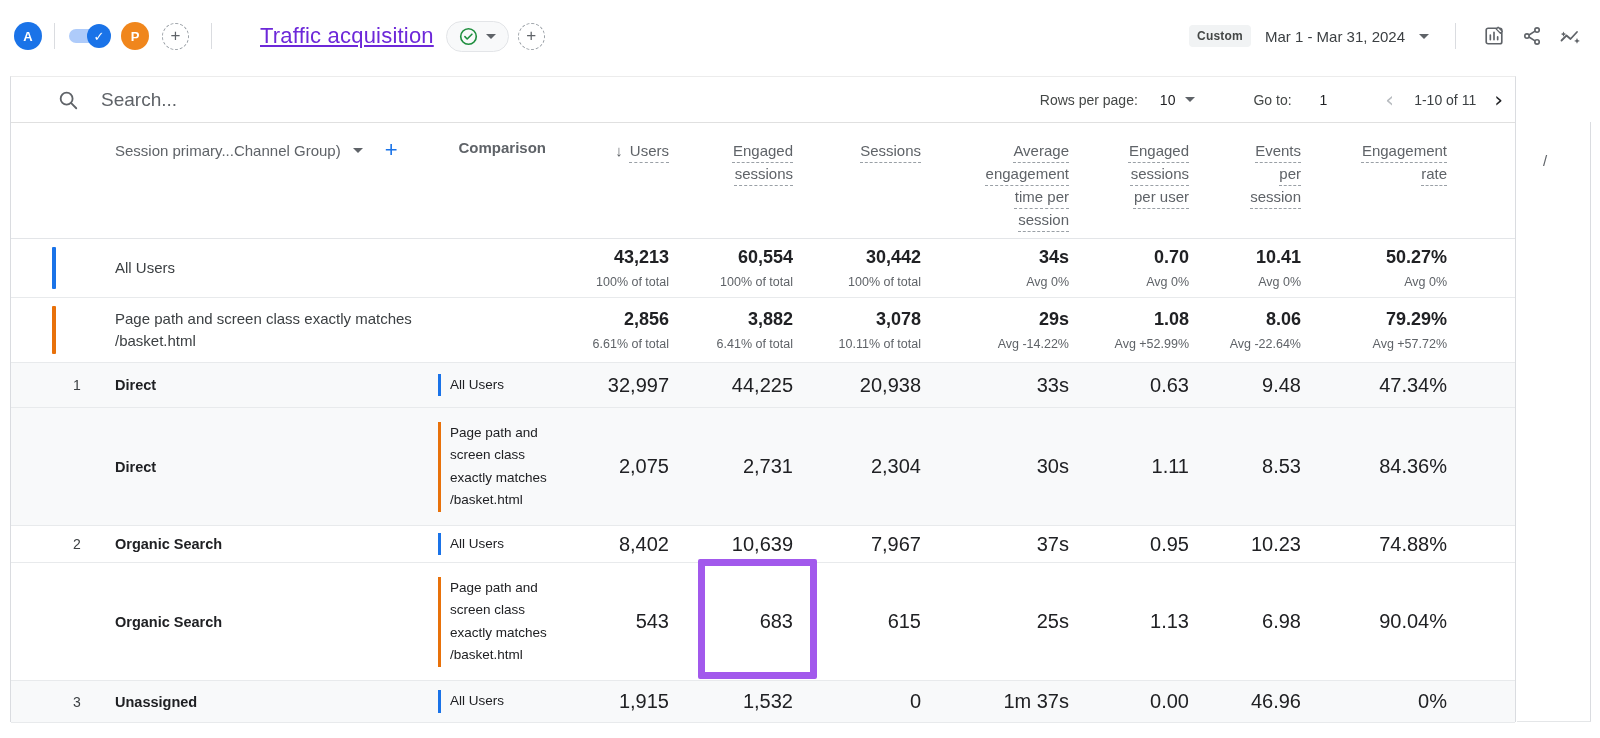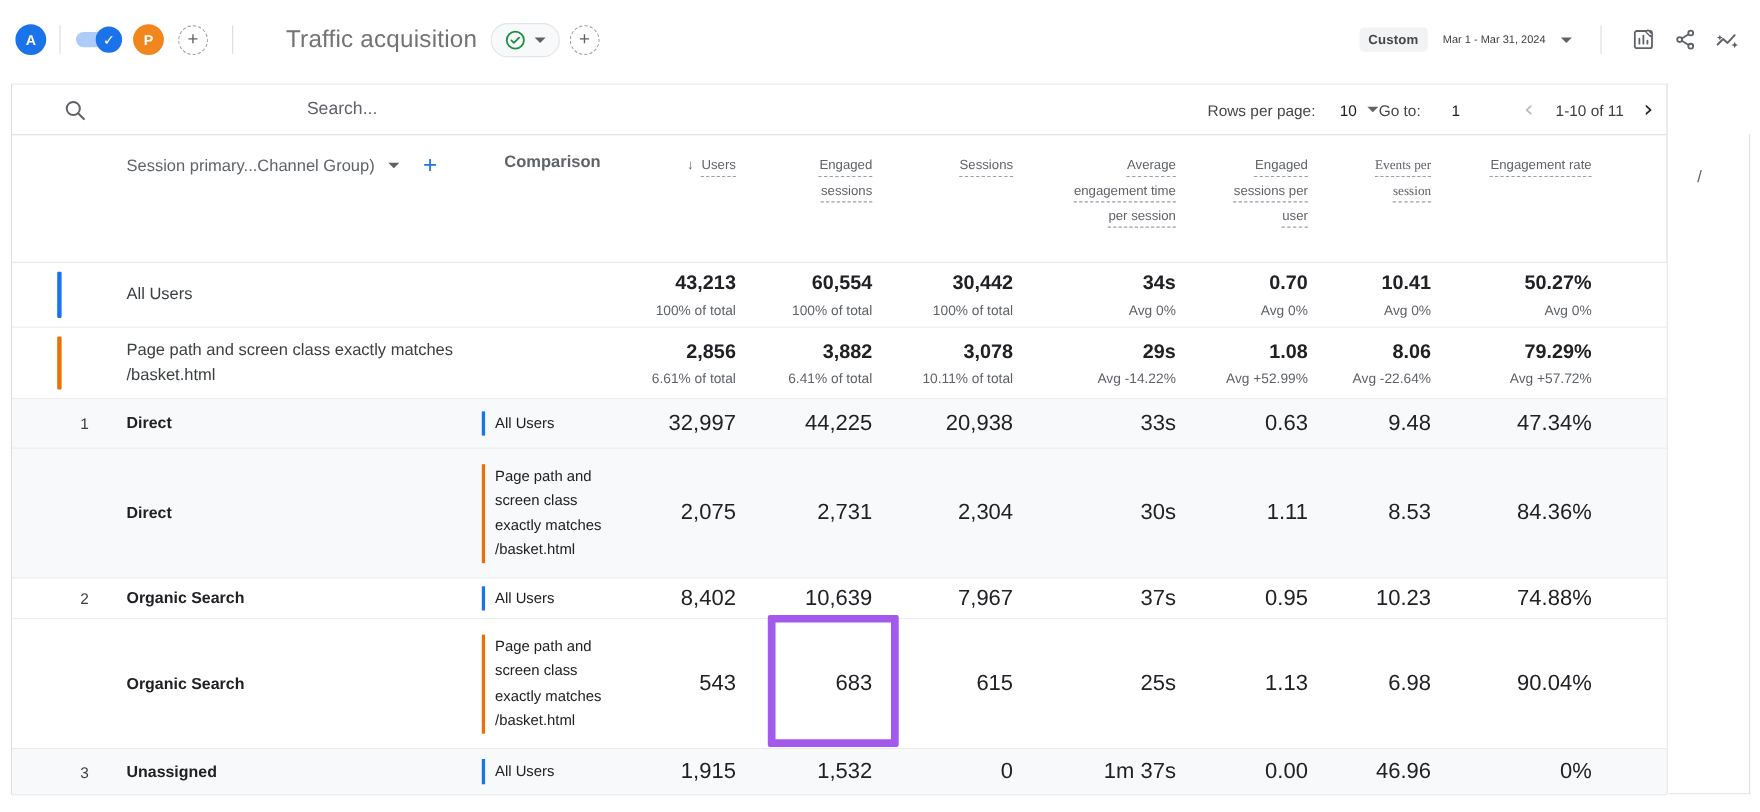--- a/index.html
+++ b/index.html
@@ -7,61 +7,61 @@
 
   
   .appbar { position:absolute; top:0; left:0; width:1600px; height:72px; display:flex; align-items:center; padding:0 18px 0 14px; }
   .avatar { width:28px; height:28px; border-radius:50%; background:#1a73e8; color:#fff; font-size:13px; font-weight:700; display:flex; align-items:center; justify-content:center; flex:none; }
   .vdiv { width:1px; height:26px; background:#dadce0; margin:0 12px; flex:none; }
   .toggle { position:relative; width:42px; height:24px; margin:0 6px 0 2px; flex:none; }
   .toggle .track { position:absolute; left:0; top:5px; width:38px; height:14px; border-radius:7px; background:#aecbfa; }
   .toggle .knob { position:absolute; right:0; top:0; width:24px; height:24px; border-radius:50%; background:#1a73e8; color:#fff; font-size:13px; display:flex; align-items:center; justify-content:center; }
   .pcirc { width:28px; height:28px; border-radius:50%; background:#f0861c; color:#fff; font-size:13px; font-weight:700; display:flex; align-items:center; justify-content:center; margin:0 4px; flex:none; }
   .dashplus { width:27px; height:27px; border-radius:50%; border:1.5px dashed #9aa0a6; color:#5f6368; font-size:17px; font-weight:400; display:flex; align-items:center; justify-content:center; margin-left:9px; flex:none; }
-  .title { font-size:22px; color:#737373; margin-left:36px; letter-spacing:.2px; white-space:nowrap; }
+  .title { font-size:22px; color:#6d28d9; margin-left:36px; letter-spacing:.2px; white-space:nowrap;text-decoration:underline; }
   .checkpill { display:flex; align-items:center; gap:8px; background:#f8f9fa; border:1px solid #e3e5e8; border-radius:16px; padding:5px 12px; margin-left:12px; flex:none; }
   .caret { width:0; height:0; border-left:5px solid transparent; border-right:5px solid transparent; border-top:5px solid #5f6368; display:inline-block; }
   .right-cluster { margin-left:auto; display:flex; align-items:center; gap:14px; }
   .custom-badge { background:#f1f3f4; border-radius:4px; padding:4px 8px; font-size:12px; font-weight:700; color:#444746; letter-spacing:.2px; }
-  .daterange { font-size:10px; font-weight:500; color:#3c4043; white-space:nowrap; }
+  .daterange { font-size:15px; font-weight:500; color:#3c4043; white-space:nowrap; }
   .abaricon { width:24px; height:24px; display:flex; align-items:center; justify-content:center; }
 
   
   .frame { position:absolute; left:10px; top:76px; width:1506px; height:646px; border-left:1px solid #dadce0; border-right:1px solid #dadce0; border-top:1px solid #ececec; background:#fff; }
   .partialcol { position:absolute; left:1517px; top:122px; width:74px; height:600px; border-right:1px solid #dadce0; border-bottom:1px solid #e4e6e8; background:#fff; }
   .partialcol .slash { display:block; margin:30px 0 0 26px; color:#5f6368; font-size:15px; }
 
   .grid { display:grid; grid-template-columns:104px 323px 126px 105px 124px 128px 148px 120px 112px 216px; align-items:center; width:1504px; }
 
   
   .toolbar { height:46px; display:flex; align-items:center; border-bottom:1px solid #e0e0e0; padding:0 12px 0 46px; }
   .searchwrap { display:flex; align-items:center; gap:22px; flex:1; }
-  .searchwrap input { border:none; outline:none; font-size:16px; color:#202124; width:420px; font-family:"Liberation Sans",sans-serif; background:transparent;text-align:center; }
+  .searchwrap input { border:none; outline:none; font-size:19px; color:#202124; width:420px; font-family:"Liberation Sans",sans-serif; background:transparent; }
   .searchwrap input::placeholder { color:#5f6368; }
   .pager { display:flex; align-items:center; font-size:14px; color:#444746; }
   .pager .lbl { color:#444746; }
   .pager .val { color:#202124; margin-left:22px; }
   .pager .caret { margin-left:10px; border-top-color:#5f6368; }
-  .pager .goto { }
+  .pager .goto { margin-left:58px; }
   .pager .gotoval { margin-left:28px; color:#202124; }
   .chev { font-size:22px; line-height:1; font-family:"DejaVu Sans",sans-serif; }
   .chev.dis { color:#b8bcc0; margin-left:58px; }
   .chev.en { color:#202124; margin-left:18px; }
   .range { margin-left:20px; color:#3c4043; }
 
   
   .hdr { height:116px; border-bottom:1px solid #e3e5e8; align-items:start; }
   .dimsel { grid-column:1/3; padding:16px 0 0 104px; display:flex; align-items:center; color:#5f6368; font-size:15px; }
   .dimsel .caret { margin-left:12px; }
   .plusblue { color:#1a73e8; font-size:22px; font-weight:400; margin-left:22px; line-height:1; }
   .cmphdr { grid-column:3; text-align:right; padding:16px 18px 0 0; color:#5f6368; font-size:15px;font-weight:bold; }
-  .mh { text-align:right; padding-top:16px; font-size:12px; color:#5f6368; }
+  .mh { text-align:right; padding-top:16px; font-size:15px; color:#5f6368; }
   .mh .u { display:inline-block; text-align:right; line-height:23px; text-decoration:underline; text-decoration-style:dashed; text-decoration-color:#9aa0a6; text-decoration-thickness:1px; text-underline-offset:6px; }
   .sorticon { display:inline-block; margin-right:7px; color:#5f6368; text-decoration:none; }
-  .w78 { max-width:80px; } .w95 { max-width:98px; } .w60 { max-width:62px;font-family:Liberation Serif, serif; }
+  .w78 { max-width:80px; } .w95 { max-width:98px; } .w60 { max-width:62px; }
   .pr70 { padding-right:70px; }
 
   
   .sum { border-bottom:1px solid #e8eaec; background:#fff; }
   .h59 { height:59px; } .h65 { height:65px; }
   .sumlabel { grid-column:1/4; display:flex; align-items:center; height:100%; }
   .sumbar { width:4px; align-self:stretch; margin:8px 0 8px 41px; border-radius:1px; flex:none; }
   .bar-blue { background:#1a73e8; } .bar-orange { background:#e8710a; }
   .sumtext { margin-left:59px; font-size:15px; color:#3c4043; line-height:22px; max-width:365px; }
   .v2 { text-align:right; }

